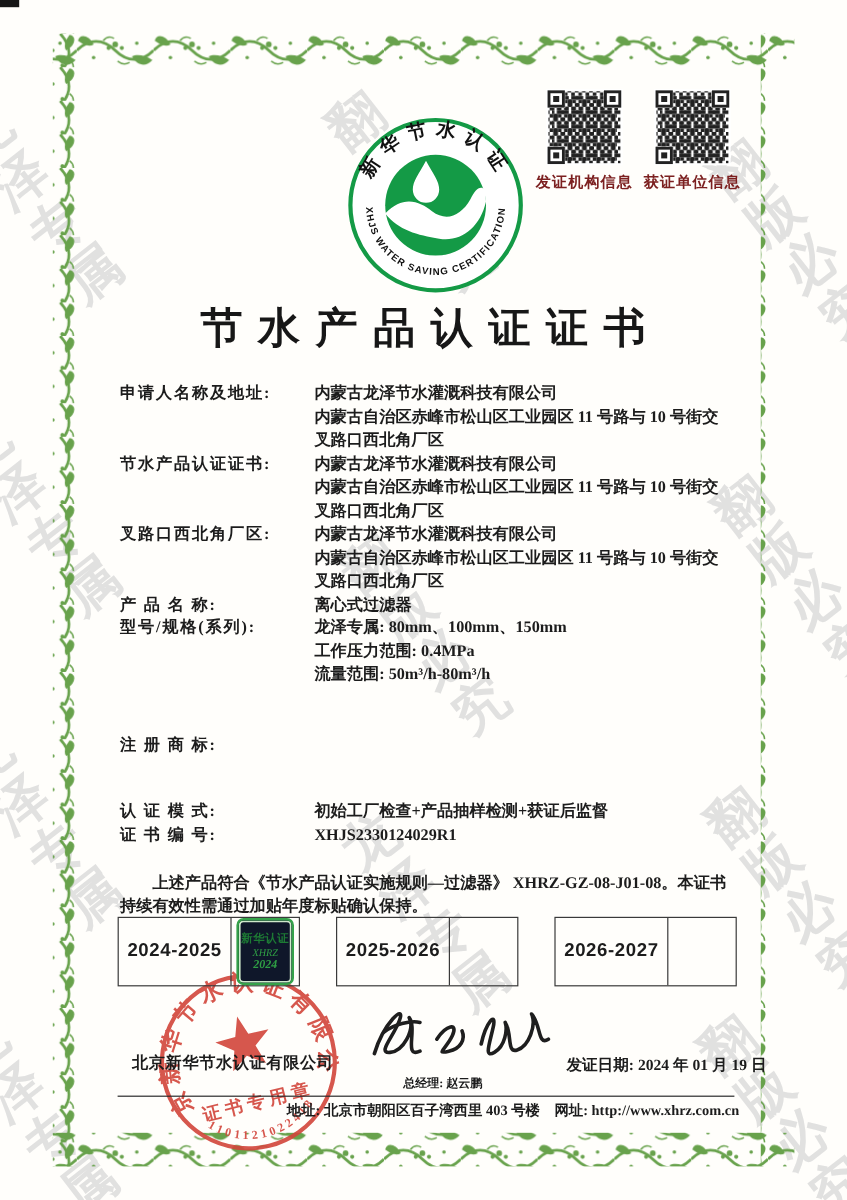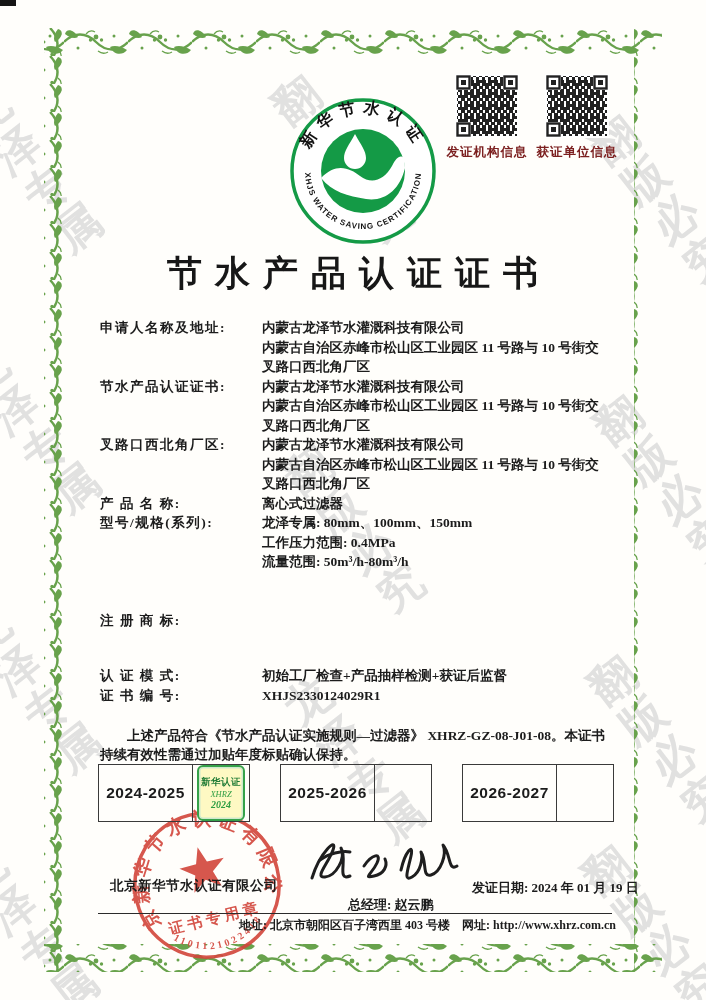--- a/index.html
+++ b/index.html
@@ -27,30 +27,30 @@
   .tmrow{position:absolute;left:100px;top:612px;font-size:13.5px;font-weight:700;letter-spacing:1.5px;z-index:3;}
   .certrows{position:absolute;left:100px;top:666px;width:514px;font-size:13.5px;line-height:20px;z-index:3;}
   .statement{position:absolute;left:100px;top:727px;width:516px;font-size:13.5px;line-height:18.5px;
       font-weight:600;text-indent:2em;z-index:3;}
   
   .yearrow{position:absolute;left:98px;top:764px;width:516px;display:flex;gap:30px;z-index:3;}
   .ybox{width:152px;height:56px;border:1.6px solid #3a3a3a;display:flex;background:transparent;text-align:center;}
   .ycell{flex:1;display:flex;align-items:center;justify-content:center;font-size:15.5px;font-weight:700;
       font-family:"Liberation Sans",sans-serif;letter-spacing:.5px;}
   .scell{width:56px;border-left:1.6px solid #3a3a3a;display:flex;align-items:center;justify-content:center;}
-  .sticker{width:44px;height:52px;border:2px solid #35a24a;border-radius:6px;background:#fef9c3;
+  .sticker{width:44px;height:52px;border:2px solid #35a24a;border-radius:6px;background:#0f172a;
       display:flex;flex-direction:column;align-items:center;justify-content:center;box-shadow:0 0 0 1.5px #cfe9cc inset;}
   .sticker .s1{font-size:9.5px;font-weight:700;color:#1d7a34;letter-spacing:.5px;}
   .sticker .s2{font-size:8.5px;font-weight:400;font-style:italic;color:#2f9e44;}
   .sticker .s3{font-size:10px;font-weight:700;font-style:italic;color:#2f9e44;}
   
   .stamp{position:absolute;left:112px;top:790px;z-index:2;opacity:.9;transform:rotate(-14deg);}
   .companyprint{position:absolute;left:110px;top:877px;font-size:13.5px;font-weight:700;z-index:3;letter-spacing:.5px;}
   .signature{position:absolute;left:298px;top:826px;z-index:3;}
-  .signer{position:absolute;left:336px;top:896px;font-size:13px;font-weight:700;z-index:3;margin-left:12px;}
+  .signer{position:absolute;left:336px;top:896px;font-size:10px;font-weight:700;z-index:3;}
   .dates{position:absolute;left:472px;top:878px;font-size:13px;font-weight:700;line-height:20px;z-index:3;}
   .rule{position:absolute;left:98px;top:913px;width:514px;border-top:1.5px solid #2b2b2b;z-index:2;}
   .footer{position:absolute;left:90px;top:917px;width:526px;text-align:right;font-size:12px;
       font-weight:600;z-index:3;}
   .artifact{position:absolute;left:0;top:0;width:16px;height:6px;background:#151515;z-index:4;}
 </style>
 </head>
 <body>
 
 <div class="page">

